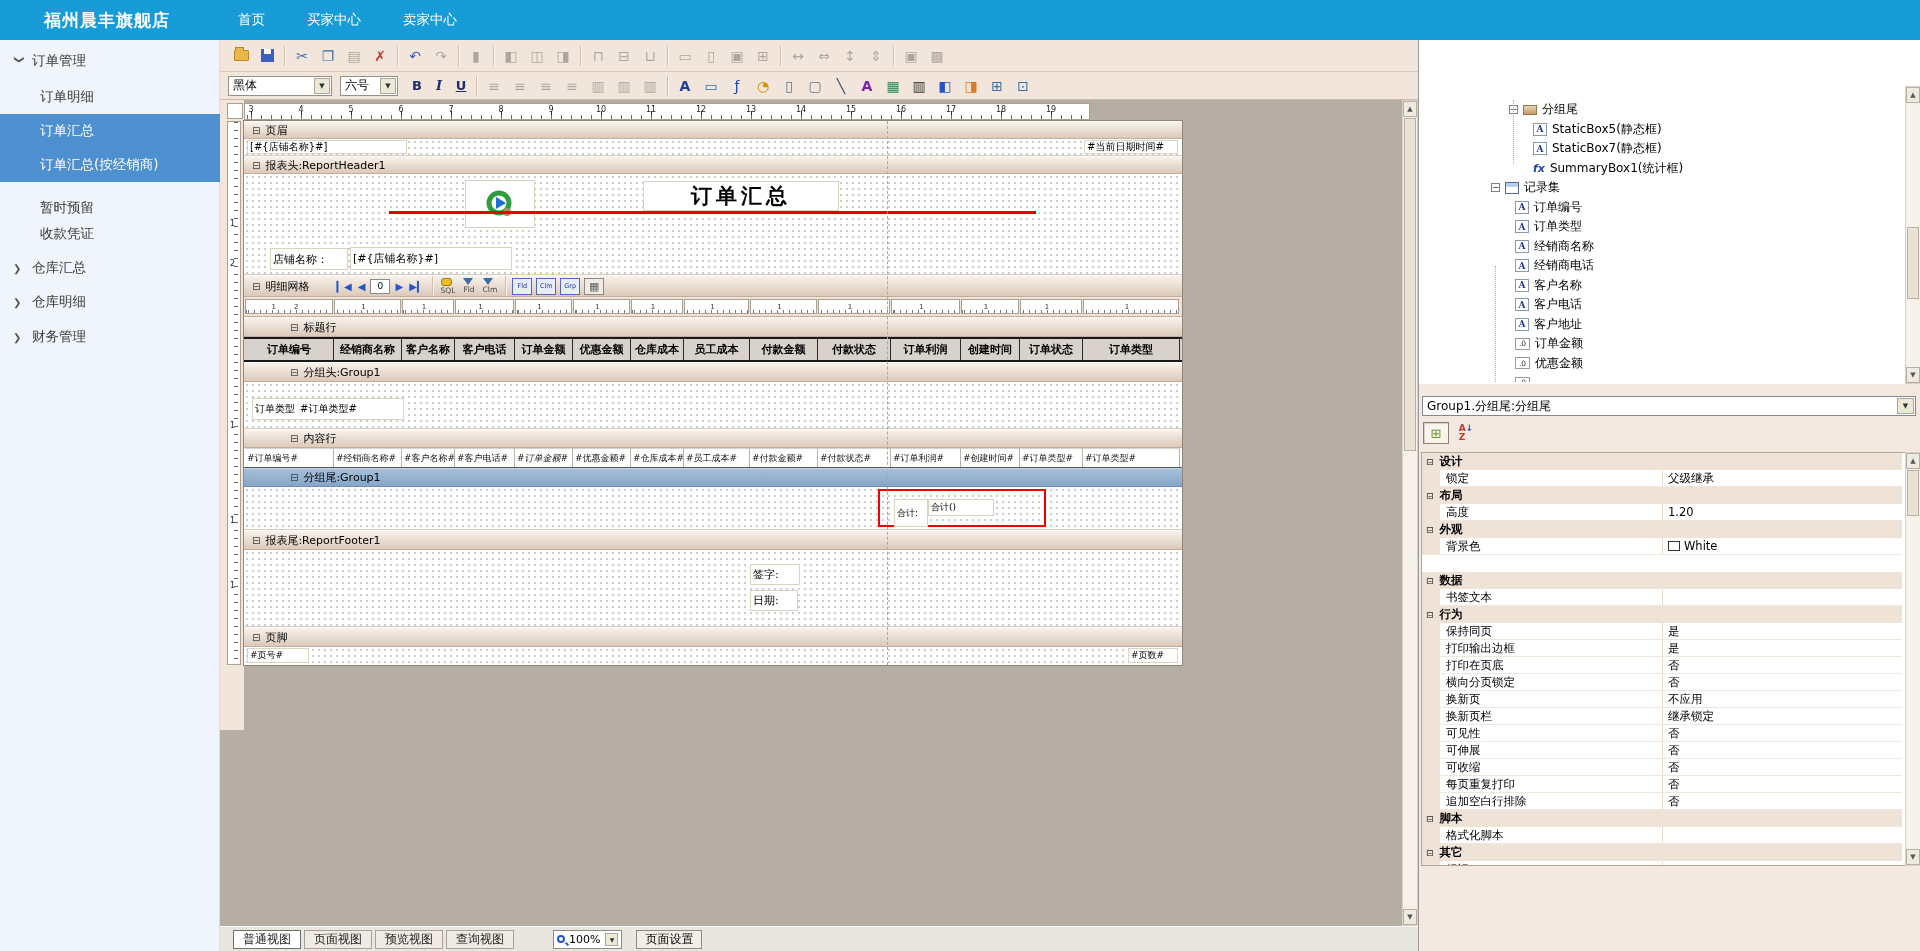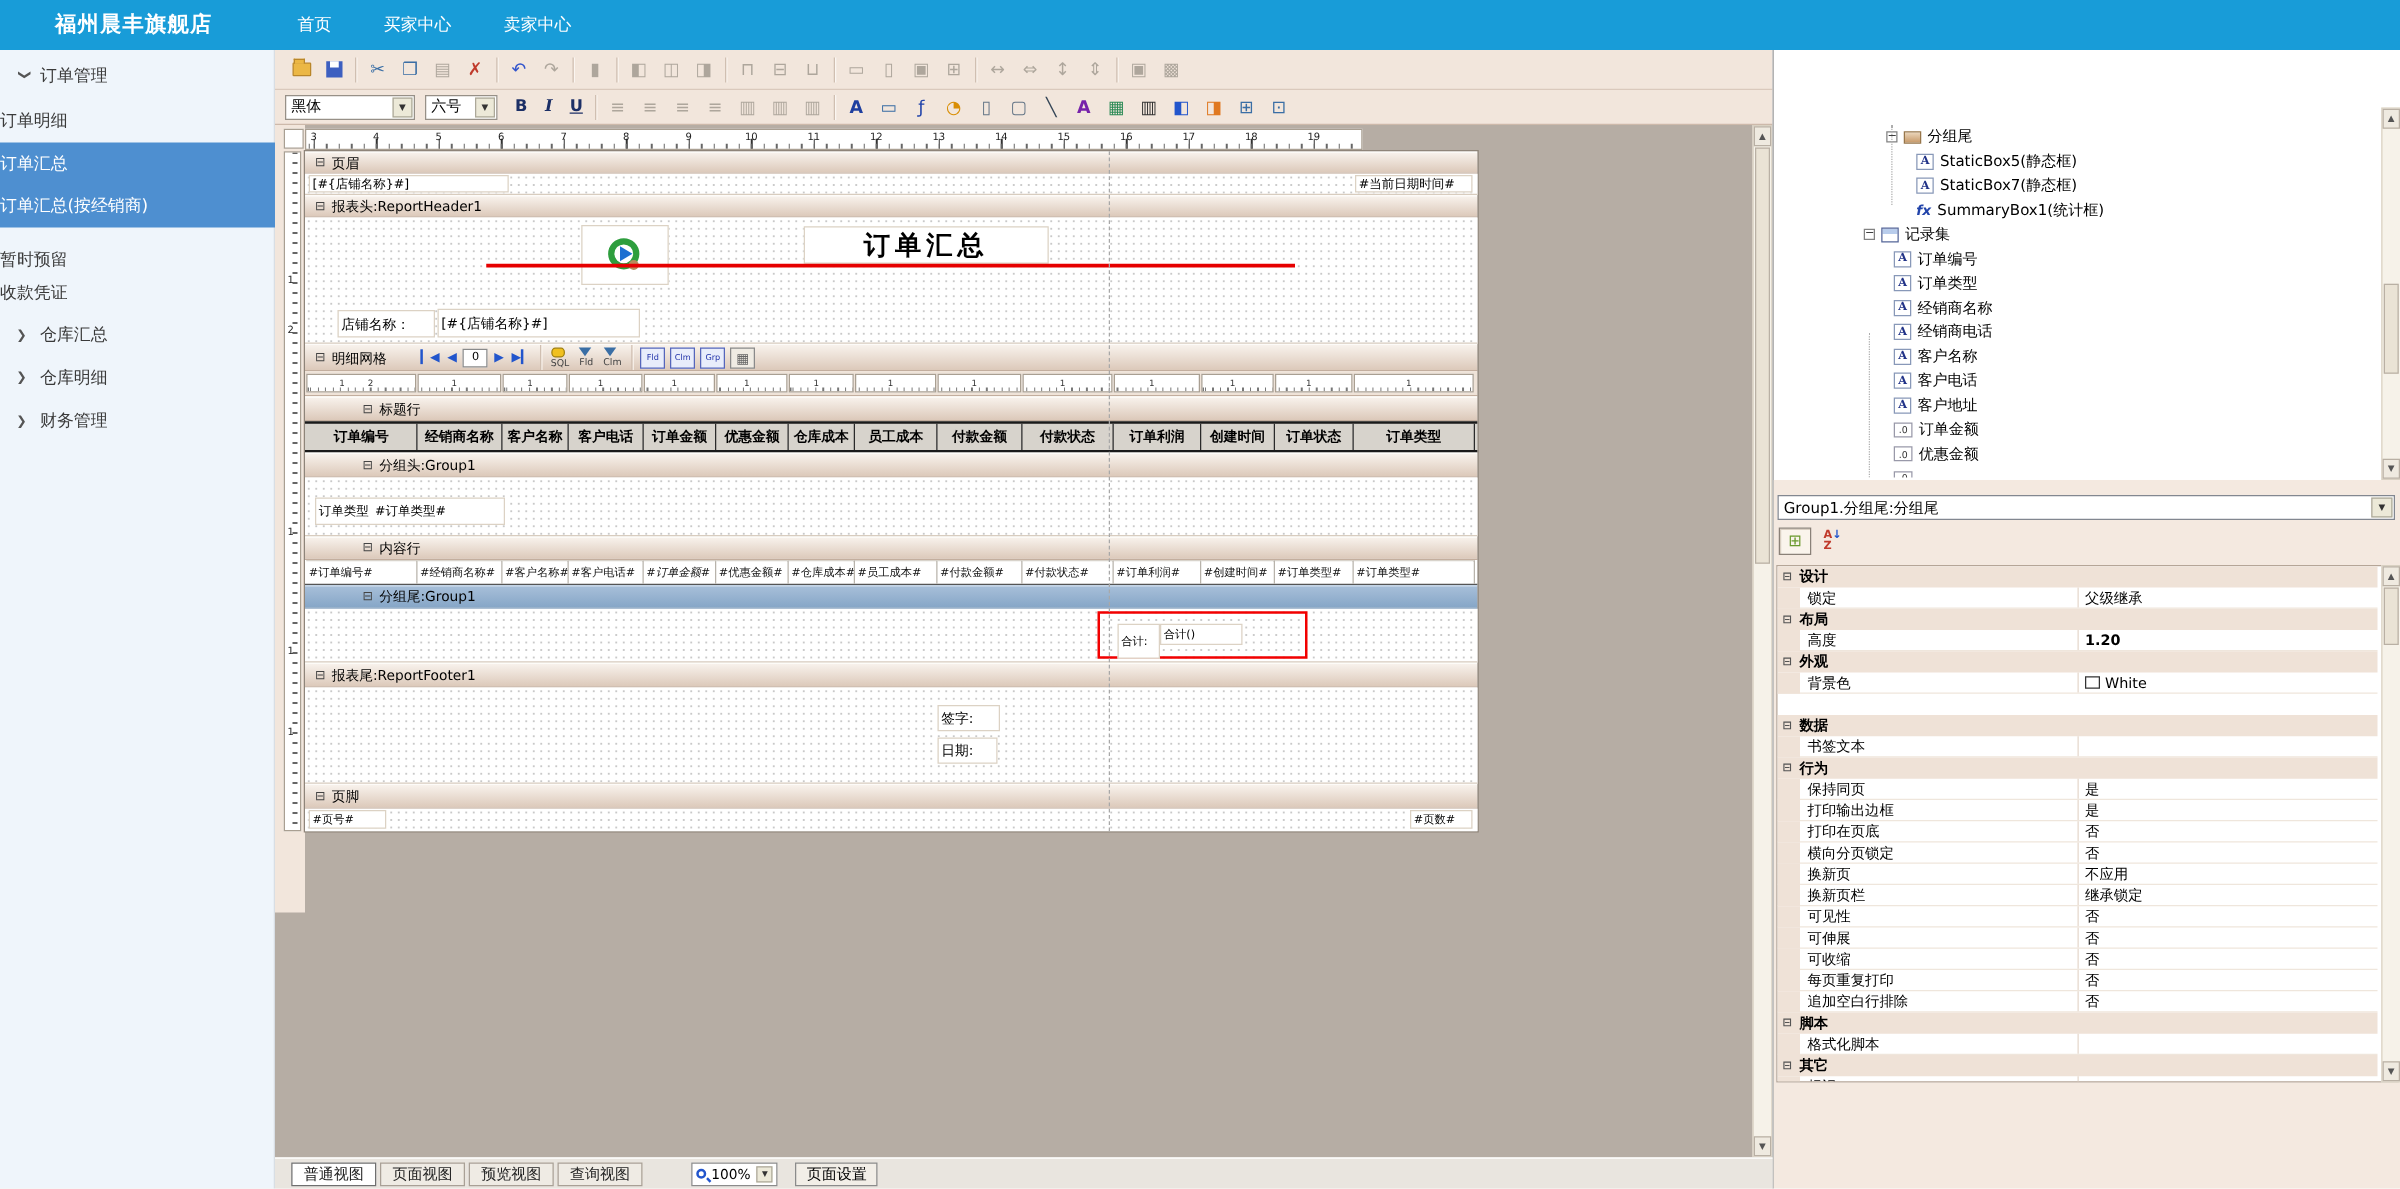--- a/index.html
+++ b/index.html
@@ -6,21 +6,21 @@
 body{background:#fff}
 #app{position:relative;width:1920px;height:951px;overflow:hidden;background:#fff}
 
 #topbar{position:absolute;left:0;top:0;width:1920px;height:40px;background:#189CD8;color:#fff}
 #brand{position:absolute;left:44px;top:0;line-height:40px;font-size:17px;font-weight:bold;letter-spacing:1px}
 #nav{position:absolute;left:238px;top:0;height:40px;display:flex;gap:42px;align-items:center;font-size:13.5px}
 .navitem{cursor:pointer;white-space:nowrap}
 
 #sidebar{position:absolute;left:0;top:40px;width:220px;height:911px;background:#EFF5FB;border-right:1px solid #D8DEE4}
 .sbrow{position:absolute;left:0;width:220px;height:34px;display:flex;align-items:center;font-size:13.5px;color:#3a3a3a;cursor:pointer}
-.sbrow.child{}
+.sbrow.child{padding-left:40px}
 .sbrow.sel{background:#4E8FD0;color:#fff}
 .chev{width:12px;margin-left:13px;margin-right:7px;font-size:10px;color:#555;display:inline-block}
 .chev.open{transform:rotate(90deg)}
 
 #tb1{position:absolute;left:220px;top:40px;width:1198px;height:32px;background:#F2E6DC;border-bottom:1px solid #DAC9BC;display:flex;align-items:center;padding-left:8px}
 #tb2{position:absolute;left:220px;top:72px;width:1198px;height:28px;background:#F2E6DC;border-bottom:1px solid #CDB9AA;display:flex;align-items:center;padding-left:8px}
 .tbico{width:24px;height:22px;display:flex;align-items:center;justify-content:center;font-size:14px;margin:0 1px;cursor:pointer}
 .tbico.dis{color:#A39C92!important;opacity:.85}
 .tsep{width:1px;height:20px;background:#D0BFB1;box-shadow:1px 0 0 #FBF6F1;margin:0 4px}
 .ico-folder{width:15px;height:11px;background:#EBB745;border:1px solid #B9862A;border-radius:1px;position:relative}
@@ -539,21 +539,21 @@
           </span>
         </div>
         <div class="prow cat" style="top: 34px;">
           <span class="pexp">⊟</span>
           <span>布局</span>
         </div>
         <div class="prow item" style="top: 51px;">
           <div class="gutter"></div>
           <div class="pvline"></div>
           <span class="pname">高度</span>
-          <span class="pval" style="font-weight: bold;">
+          <span class="pval" style="font-weight: normal;">
             <span>1.20</span>
           </span>
         </div>
         <div class="prow cat" style="top: 68px;">
           <span class="pexp">⊟</span>
           <span>外观</span>
         </div>
         <div class="prow item" style="top: 85px;">
           <div class="gutter"></div>
           <div class="pvline"></div>

